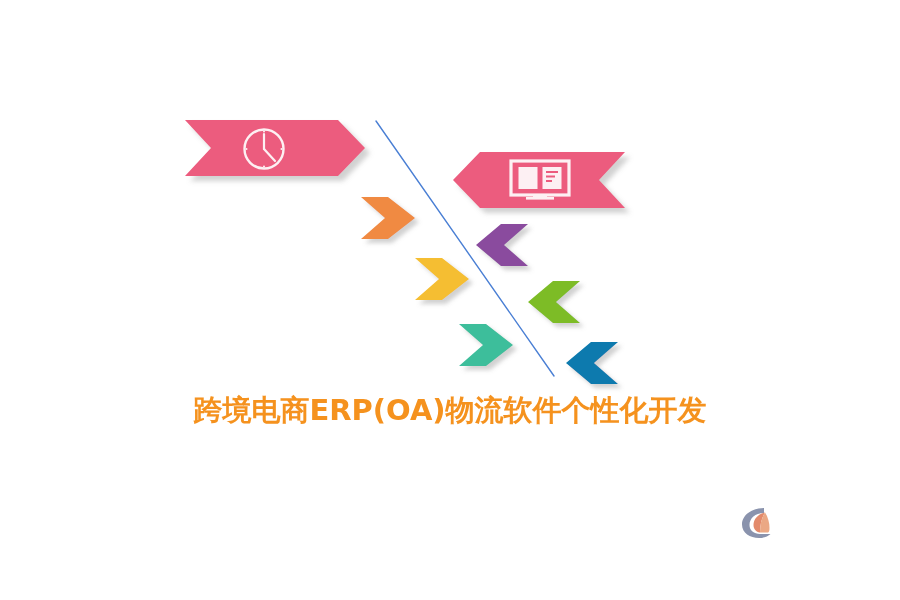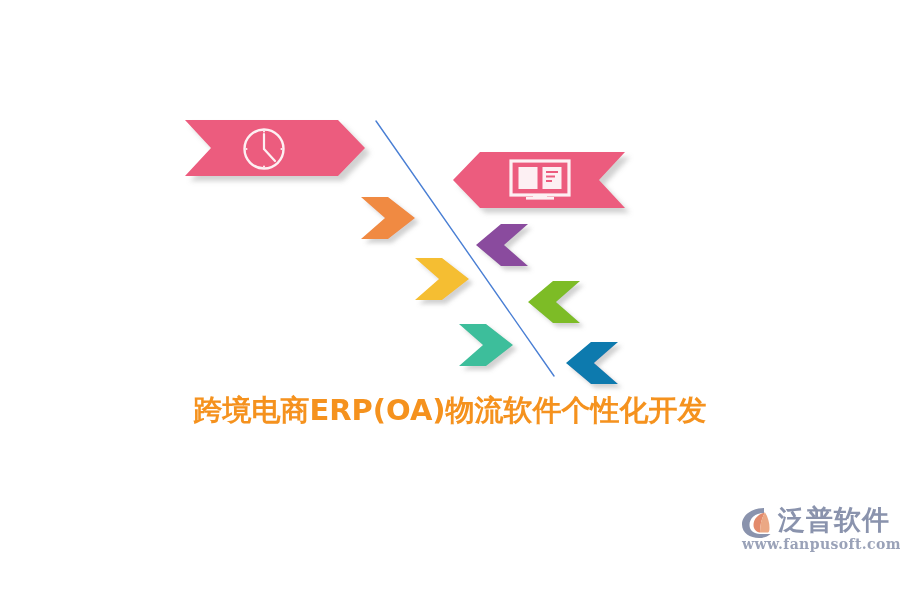--- a/index.html
+++ b/index.html
@@ -127,17 +127,15 @@
   <div id="title-block">
     <span class="tline" style="color: rgb(245, 146, 30);">跨境电商ERP(OA)物流软件个性化开发</span>
   </div>
 
   <div id="logo">
     <svg id="logo-mark" viewBox="0 0 36 34">
       <path d="M 24,2 C 12,2 2,9 2,18.5 C 2,27 10,32 19,32 C 24,32 28,30.5 30.5,28 L 20,28 C 14,28 9.5,24.5 9.5,19 C 9.5,12.5 15,7 24,7 Z" fill="#8A93AD"></path>
       <path d="M 25,6.5 C 18,8 13.5,13 13.5,19 C 13.5,23 16,26 20,26.5 C 20,18 22,11 25,6.5 Z" fill="#E38A6B"></path>
       <path d="M 25,6.5 C 28,11 29.5,17 29.5,22 C 29.5,24.5 29,26 28,26.5 L 20,26.5 C 20,18 22,11 25,6.5 Z" fill="#EBA884"></path>
     </svg>
-    <div id="logo-word" style="color: rgb(138, 147, 173);">泛普软件</div>
-    <div id="logo-url" style="color: rgb(154, 162, 184);">www.fanpusoft.com</div>
   </div>
 
 </div>
 
 </body></html>

